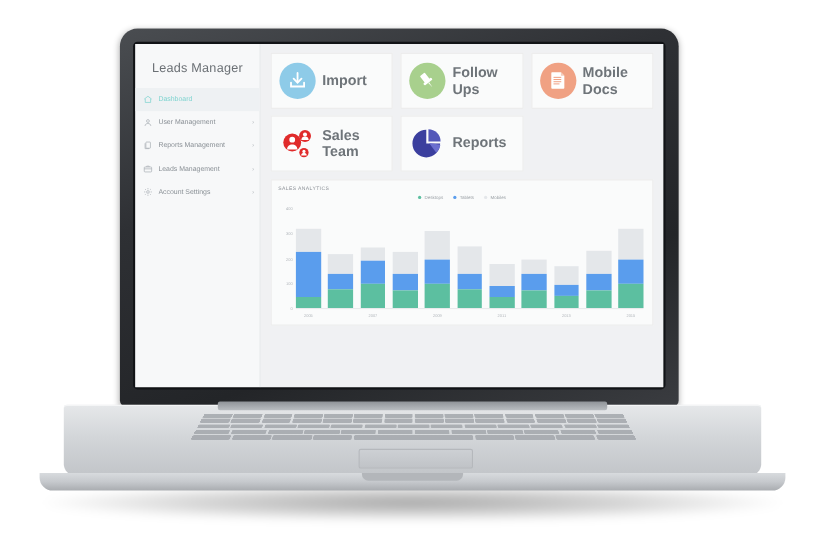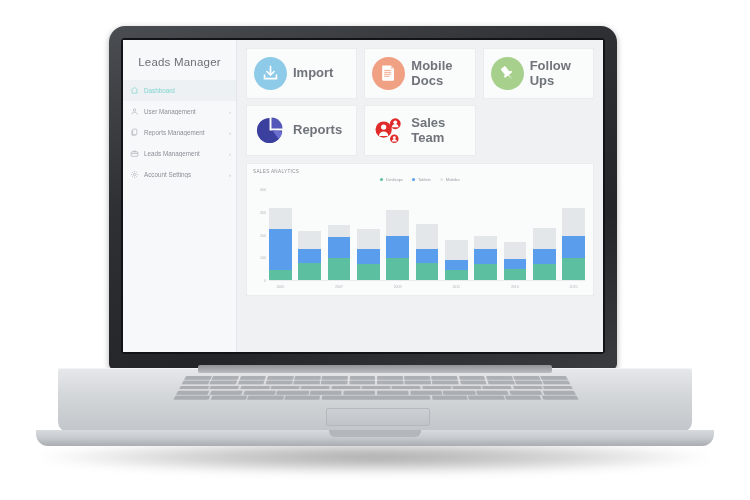--- a/index.html
+++ b/index.html
@@ -215,73 +215,73 @@
                 <svg width="19" height="19" viewBox="0 0 24 24" fill="none" stroke="#ffffff" stroke-width="2.1" stroke-linecap="round">
                   <path d="M12 3v10"></path>
                     <path d="M7.5 9.5L12 14l4.5-4.5"></path>
                     <path d="M4.5 14v4.5h15V14"></path>
                 </svg>
               </div>
               <div class="ctext">Import</div>
             </div>
 
             <div class="card">
+              <div class="circle" style="background:#a8d08d">
+                <svg width="19" height="19" viewBox="0 0 24 24">
+                  <g transform="rotate(-38 12 12)">
+                    <rect x="8.5" y="2.5" width="7" height="10" rx="1" fill="#ffffff"></rect>
+                    <rect x="6.2" y="11.5" width="11.6" height="3" rx="1.2" fill="#ffffff"></rect>
+                    <path d="M11.4 14.5h1.2l-0.6 7z" fill="#ffffff"></path>
+                  </g>
+                </svg>
+              </div>
+              <div class="ctext">Follow Ups</div>
+            </div>
+
+            <div class="card">
               <div class="circle" style="background:#f0a183">
                 <svg width="17" height="19" viewBox="0 0 20 24">
                   <path d="M3 2h10l4 4v14a1 1 0 0 1-1 1H3a1 1 0 0 1-1-1V3a1 1 0 0 1 1-1z" fill="#ffffff"></path>
                   <path d="M13 2l4 4h-4z" fill="#f4cbbb"></path>
                   <g stroke="#ef9c7d" stroke-width="1.1" stroke-linecap="round">
                     <path d="M5 8h8M5 10.5h8M5 13h8M5 15.5h6"></path>
                   </g>
                 </svg>
               </div>
               <div class="ctext">Mobile Docs</div>
-            </div>
-
-            <div class="card">
-              <div class="circle" style="background:#a8d08d">
-                <svg width="19" height="19" viewBox="0 0 24 24">
-                  <g transform="rotate(-38 12 12)">
-                    <rect x="8.5" y="2.5" width="7" height="10" rx="1" fill="#ffffff"></rect>
-                    <rect x="6.2" y="11.5" width="11.6" height="3" rx="1.2" fill="#ffffff"></rect>
-                    <path d="M11.4 14.5h1.2l-0.6 7z" fill="#ffffff"></path>
-                  </g>
-                </svg>
-              </div>
-              <div class="ctext">Follow Ups</div>
-            </div>
-
-            <div class="card">
-              <div class="circle" style="background:transparent">
-                <svg width="31" height="31" viewBox="0 0 32 32">
-                  <path d="M15 16V3A13 13 0 1 0 28 16z" fill="#3b3f9e"></path>
-                  <path d="M17 2.6V14h11.4A11.5 11.5 0 0 0 17 2.6z" fill="#4a4eb5" opacity=".95"></path>
-                  <path d="M17.6 15.6l10.6 1.6a11.6 11.6 0 0 1-4 7.3z" fill="#6b6fcf"></path>
-                </svg>
-              </div>
-              <div class="ctext">Reports</div>
             </div>
 
             <div class="card">
               <div class="circle" style="background:transparent">
                 <svg width="31" height="31" viewBox="0 0 32 32">
                   <circle cx="11" cy="15" r="8.4" fill="#e02b2b"></circle>
                   <circle cx="23" cy="9" r="5.6" fill="#e02b2b"></circle>
                   <circle cx="22" cy="24.5" r="4.4" fill="#e02b2b"></circle>
                   <circle cx="11" cy="12.4" r="2.7" fill="#ffffff"></circle>
                   <path d="M6.2 21.6c0-3 2.2-4.6 4.8-4.6s4.8 1.6 4.8 4.6z" fill="#ffffff"></path>
                   <circle cx="23" cy="7.6" r="1.9" fill="#ffffff"></circle>
                   <path d="M19.6 12.6c0-2.1 1.5-3.2 3.4-3.2s3.4 1.1 3.4 3.2z" fill="#ffffff"></path>
                   <circle cx="22" cy="23.4" r="1.5" fill="#ffffff"></circle>
                   <path d="M19.4 27.3c0-1.7 1.2-2.6 2.6-2.6s2.6.9 2.6 2.6z" fill="#ffffff"></path>
                 </svg>
               </div>
               <div class="ctext">Sales Team</div>
             </div>
 
+            <div class="card">
+              <div class="circle" style="background:transparent">
+                <svg width="31" height="31" viewBox="0 0 32 32">
+                  <path d="M15 16V3A13 13 0 1 0 28 16z" fill="#3b3f9e"></path>
+                  <path d="M17 2.6V14h11.4A11.5 11.5 0 0 0 17 2.6z" fill="#4a4eb5" opacity=".95"></path>
+                  <path d="M17.6 15.6l10.6 1.6a11.6 11.6 0 0 1-4 7.3z" fill="#6b6fcf"></path>
+                </svg>
+              </div>
+              <div class="ctext">Reports</div>
+            </div>
+
           </div>
 
           <div class="chart-panel">
             <div class="chart-title">SALES ANALYTICS</div>
             <div class="legend" id="legend">
                 <div class="legend-item">
                   <span class="legend-dot" style="background: rgb(92, 191, 160);"></span>
                   <span>Desktops</span>
                 </div>
                 <div class="legend-item">

